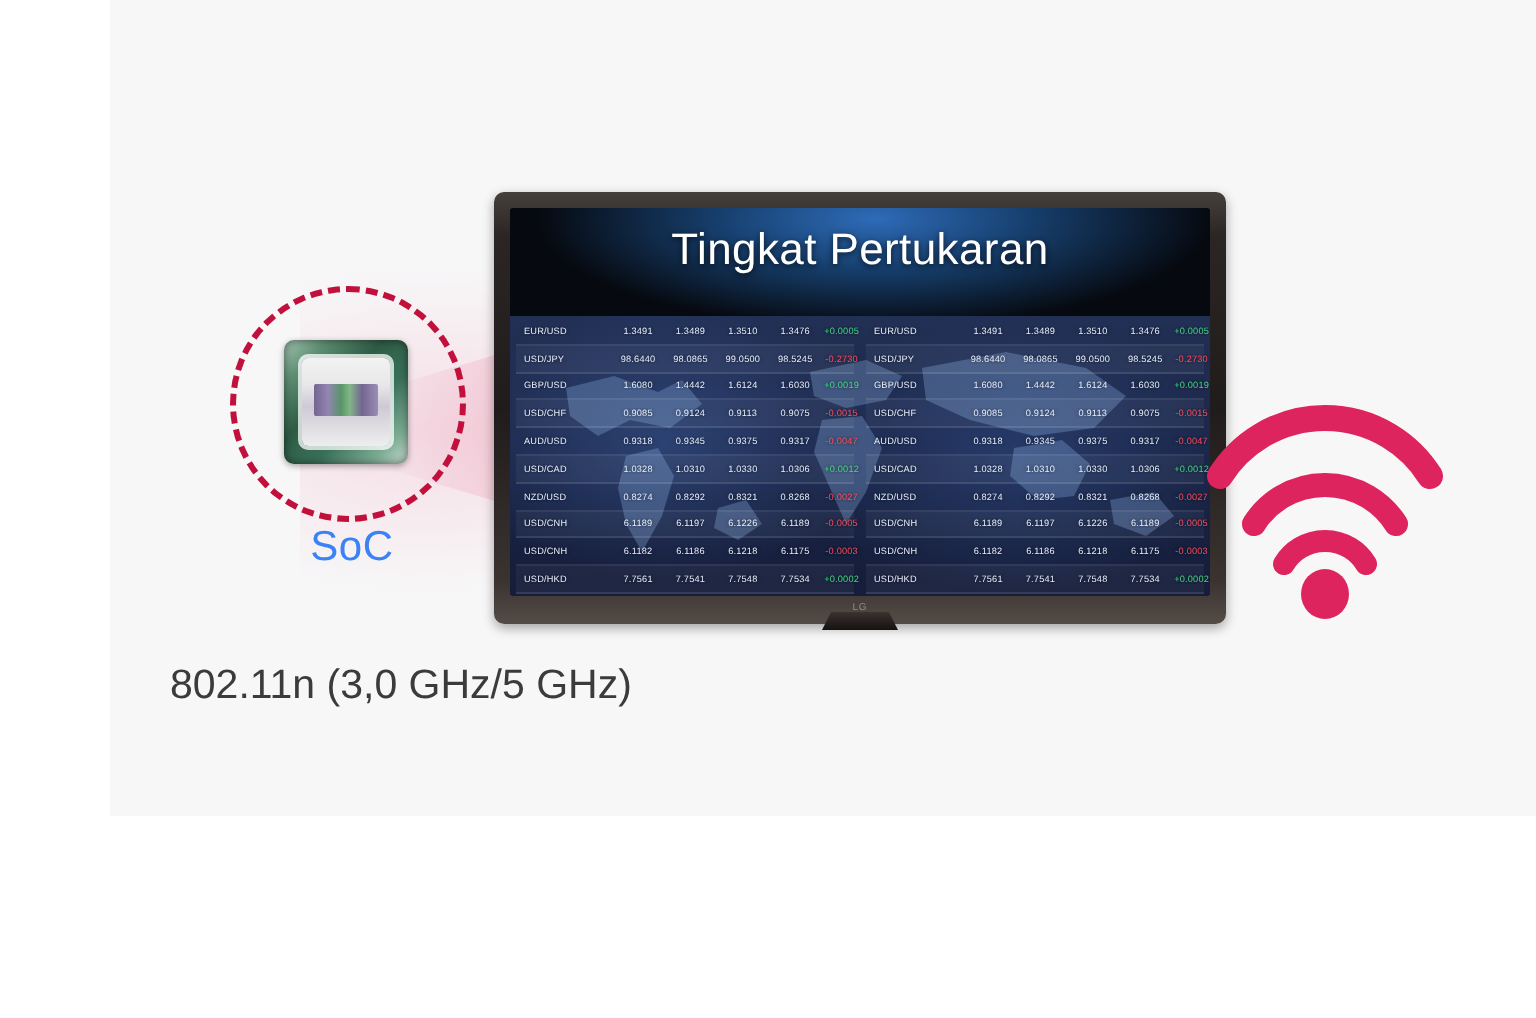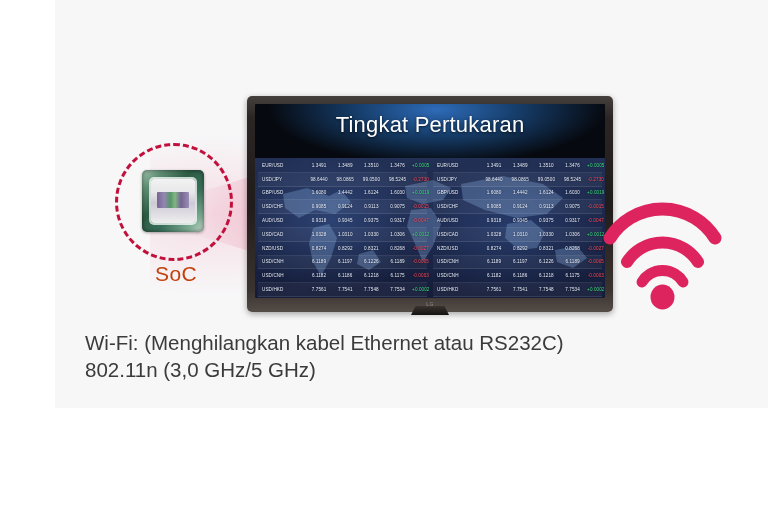--- a/index.html
+++ b/index.html
@@ -39,21 +39,21 @@
     box-shadow:0 0 0 2px rgba(255,255,255,.75);
   }
   .soc-chip:after{
     content:"";position:absolute;left:15px;top:22px;right:15px;height:16px;
     background:
       linear-gradient(90deg,#6b5b8a 0%,#8d7fae 22%,#4d8f5e 42%,#7ab37f 56%,#6b5b8a 75%,#9487b2 100%);
     opacity:.92;border-radius:1px;
   }
   .soc-label{
     position:absolute;left:0;top:122px;width:132px;text-align:center;
-    color:#c2410c;font-size:21px;letter-spacing:.3px;
+    color:#3b82f6;font-size:21px;letter-spacing:.3px;
   }
 
   
   .beam{
     position:absolute;left:196px;top:148px;width:150px;height:132px;
     background:linear-gradient(90deg,
         rgba(236,180,197,0.05) 0%,
         rgba(236,150,175,0.30) 35%,
         rgba(228,74,124,0.72) 78%,
         rgba(221,36,94,0.95) 100%);
@@ -359,17 +359,16 @@
       <g fill="none" stroke="#dd245e" stroke-linecap="round">
         <path d="M10 40 A62 62 0 0 1 115 40" stroke-width="13"></path>
         <path d="M27 64 A42 42 0 0 1 98 64" stroke-width="12"></path>
         <path d="M42 84 A24 24 0 0 1 83 84" stroke-width="11"></path>
       </g>
       <ellipse cx="62.5" cy="99" rx="12" ry="12.5" fill="#dd245e"></ellipse>
     </svg>
   </div>
 
   <div class="caption">
-    <div>Wi-Fi: (Menghilangkan kabel Ethernet atau RS232C)</div>
     <div>802.11n (3,0 GHz/5 GHz)</div>
   </div>
 
 </div>
 
 </body></html>

